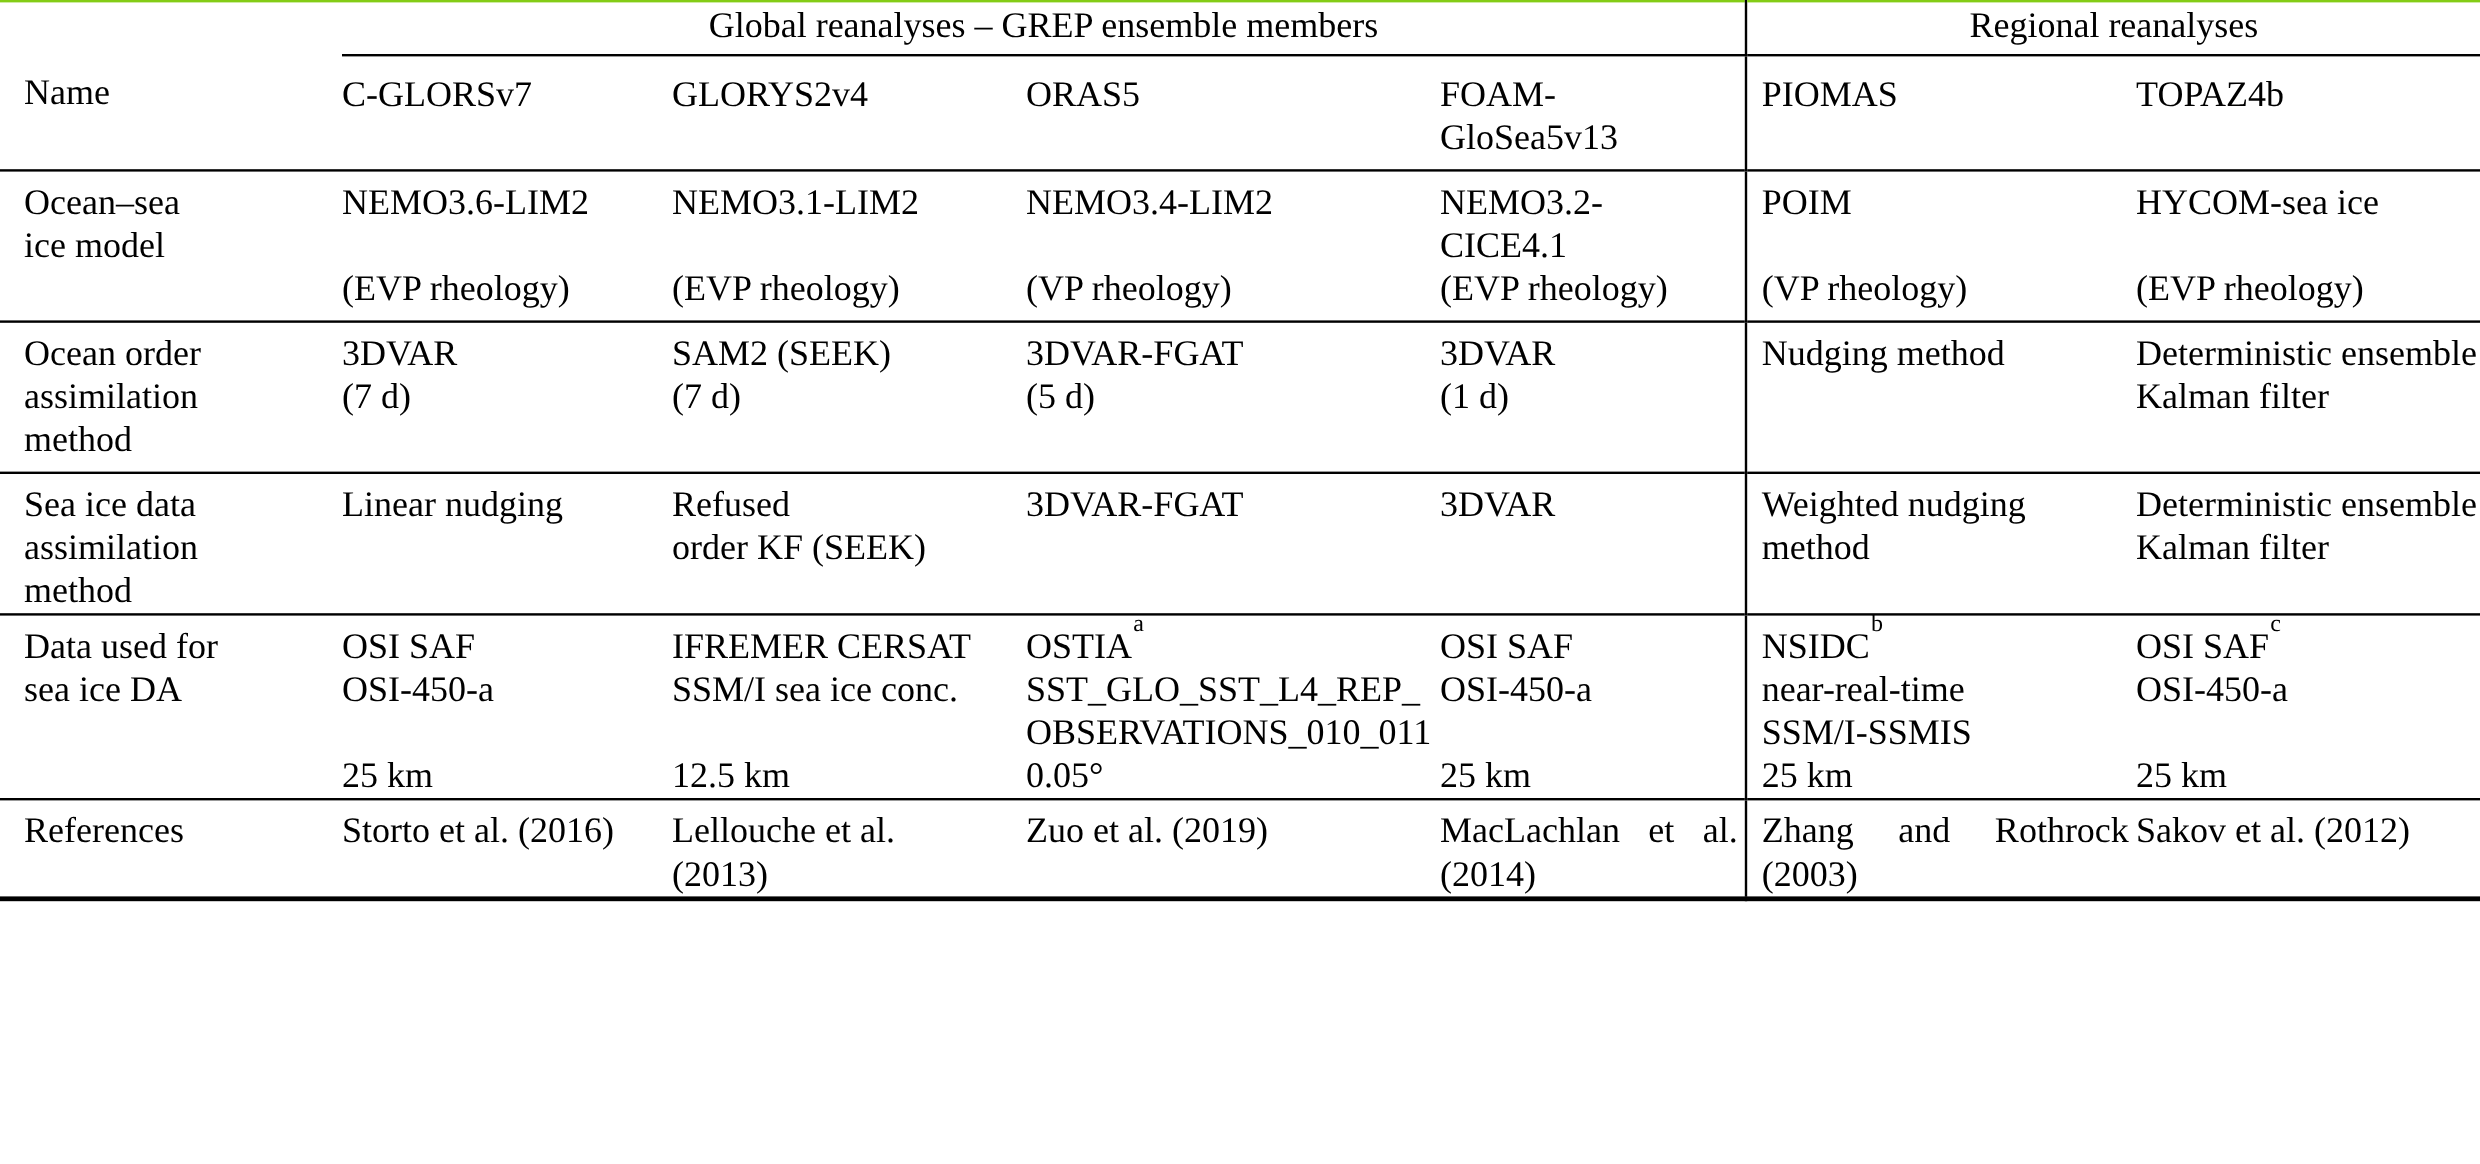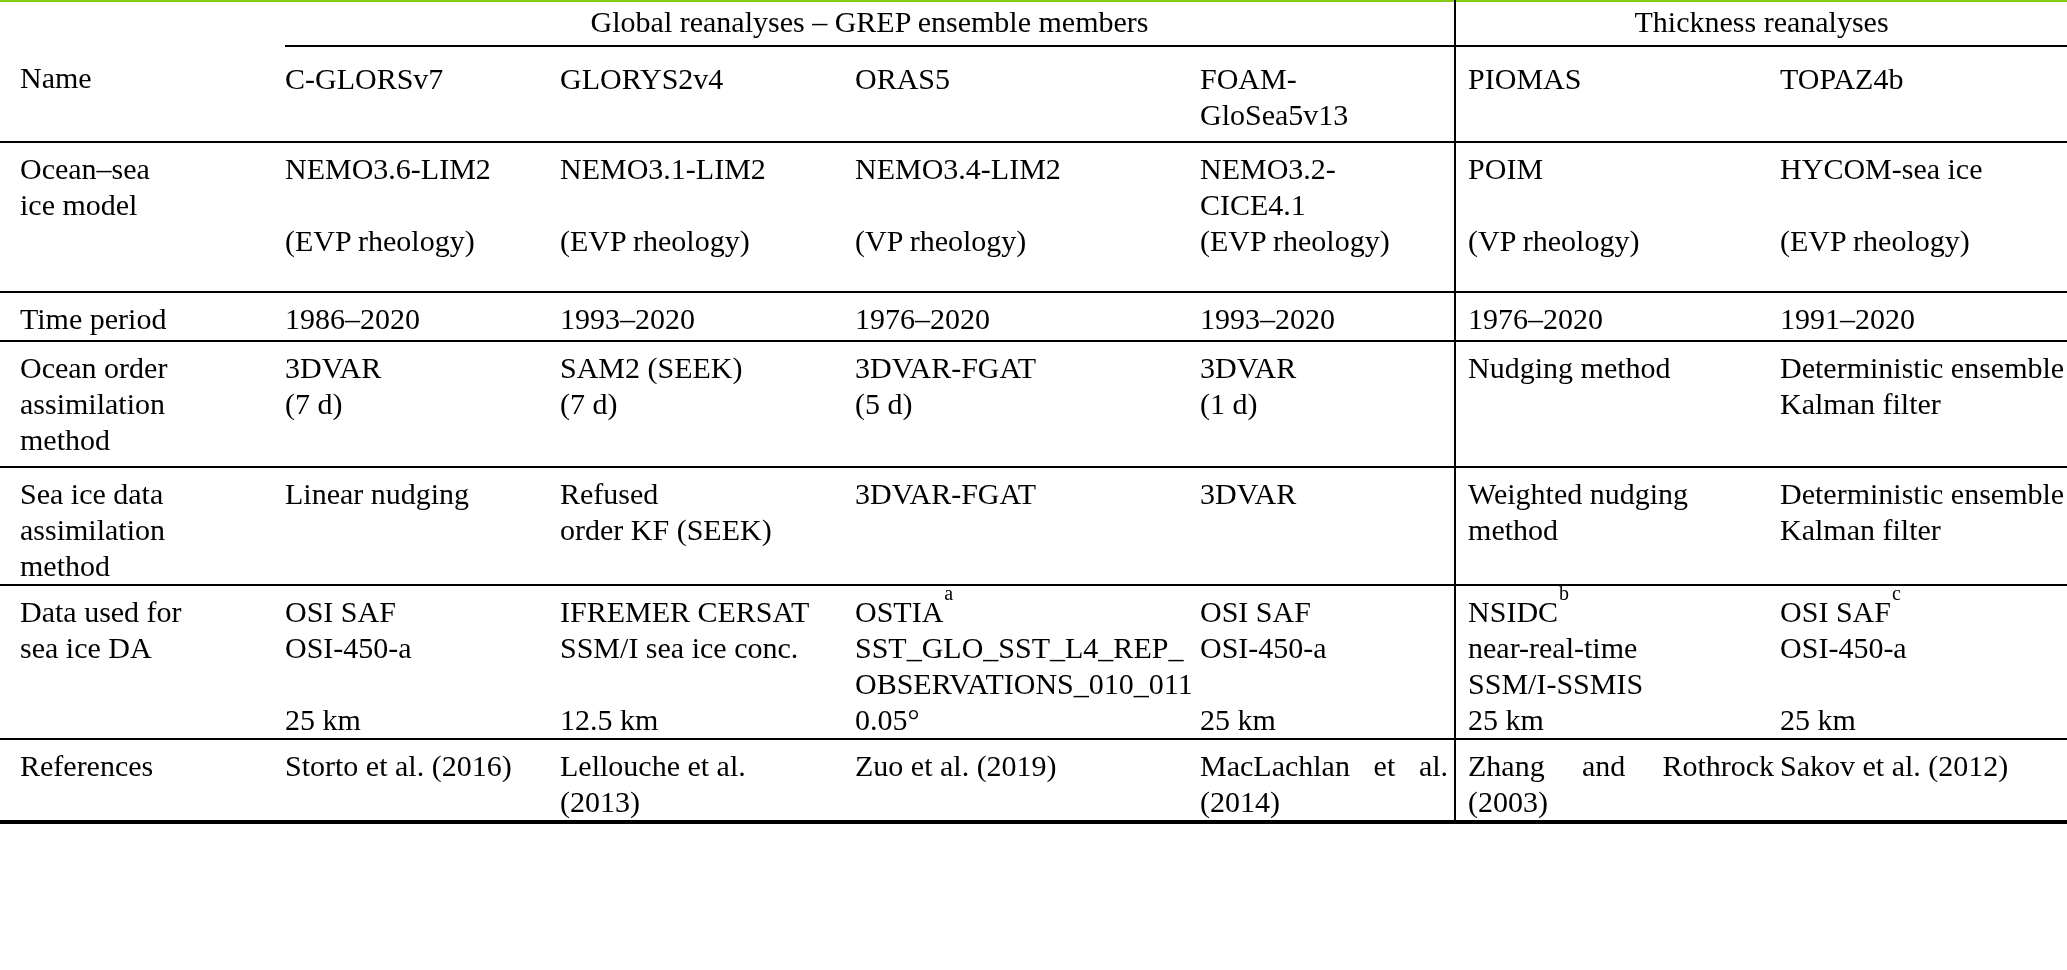--- a/index.html
+++ b/index.html
@@ -28,21 +28,21 @@
   }
   td.group-spacer { border-bottom: none; }
   td.regional { border-left: 2px solid #000; }
   
   tbody th { padding-left: 20px; }
   tbody tr { border-top: 2px solid #000; }
   tbody tr[data-row="name"] { border-top: none; }
   tbody tr[data-row="institution"] { border-top: 3px solid #000; }
   tr[data-row="name"]        { height: 96px; font-family: Liberation Serif, serif; }
   tr[data-row="institution"] { height: 50px; }
-  tr[data-row="model"]       { height: 150px; }
+  tr[data-row="model"]       { height: 126px; }
   tr[data-row="period"]      { height: 49px; }
   tr[data-row="ocean-da"]    { height: 126px; }
   tr[data-row="seaice-da"]   { height: 118px; }
   tr[data-row="data-used"]   { height: 127px; }
   tr[data-row="thickness"]   { height: 86px; }
   tr[data-row="references"]  { height: 72px; }
   tr[data-row="name"] td, tr[data-row="name"] th { padding-top: 14px; }
   
   td.divided { border-left: 2px solid #000; padding-left: 12px; }
   .line { white-space: nowrap; min-height: 36px; }
@@ -67,21 +67,21 @@
         <col style="width:295px">
       <col style="width:345px">
         <col style="width:255px">
         <col style="width:325px">
       <col style="width:287px">
     </colgroup>
     <thead>
       <tr class="group-row">
         <td class="group-spacer"></td>
         <td class="group global" colspan="4">Global reanalyses – GREP ensemble members</td>
-        <td class="group regional" colspan="2">Thickness reanalyses</td>
+        <td class="group regional" colspan="2">Regional reanalyses</td>
       </tr>
     </thead>
     <tbody>
         <tr data-row="name">
           <th>
             <div class="line">Name</div>
           </th>
           <td>
             <div class="line">C-GLORSv7</div>
           </td>
@@ -129,43 +129,20 @@
           </td>
           <td class="divided">
             <div class="line">POIM</div>
             <div class="line"></div>
             <div class="line">(VP rheology)</div>
           </td>
           <td>
             <div class="line">HYCOM-sea ice</div>
             <div class="line"></div>
             <div class="line">(EVP rheology)</div>
-          </td>
-        </tr>
-        <tr data-row="period">
-          <th>
-            <div class="line">Time period</div>
-          </th>
-          <td>
-            <div class="line">1986–2020</div>
-          </td>
-          <td>
-            <div class="line">1993–2020</div>
-          </td>
-          <td>
-            <div class="line">1976–2020</div>
-          </td>
-          <td>
-            <div class="line">1993–2020</div>
-          </td>
-          <td class="divided">
-            <div class="line">1976–2020</div>
-          </td>
-          <td>
-            <div class="line">1991–2020</div>
           </td>
         </tr>
         <tr data-row="ocean-da">
           <th>
             <div class="line">Ocean order</div>
             <div class="line">assimilation</div>
             <div class="line">method</div>
           </th>
           <td>
             <div class="line">3DVAR</div>

